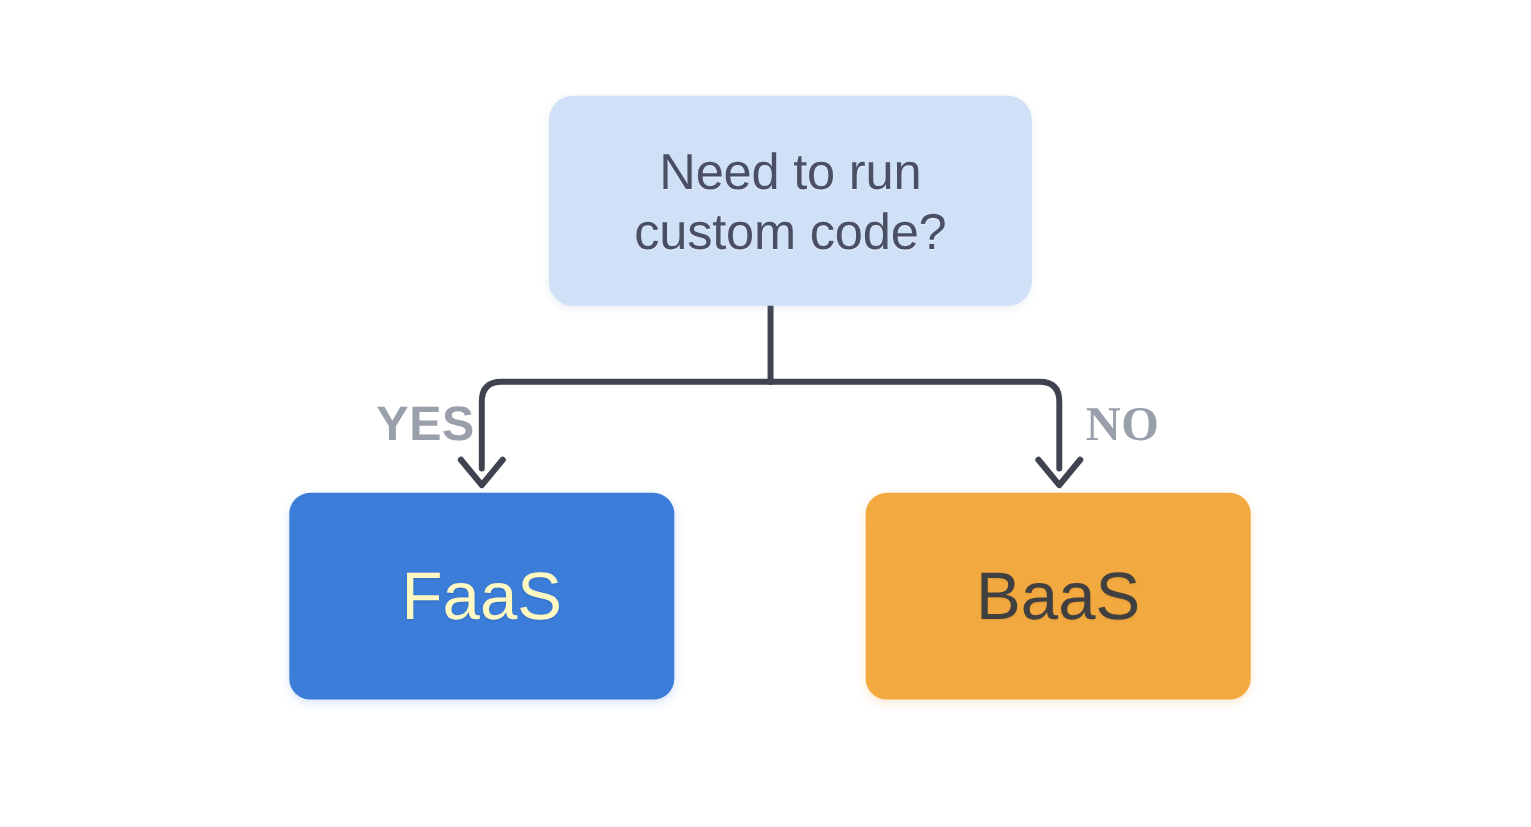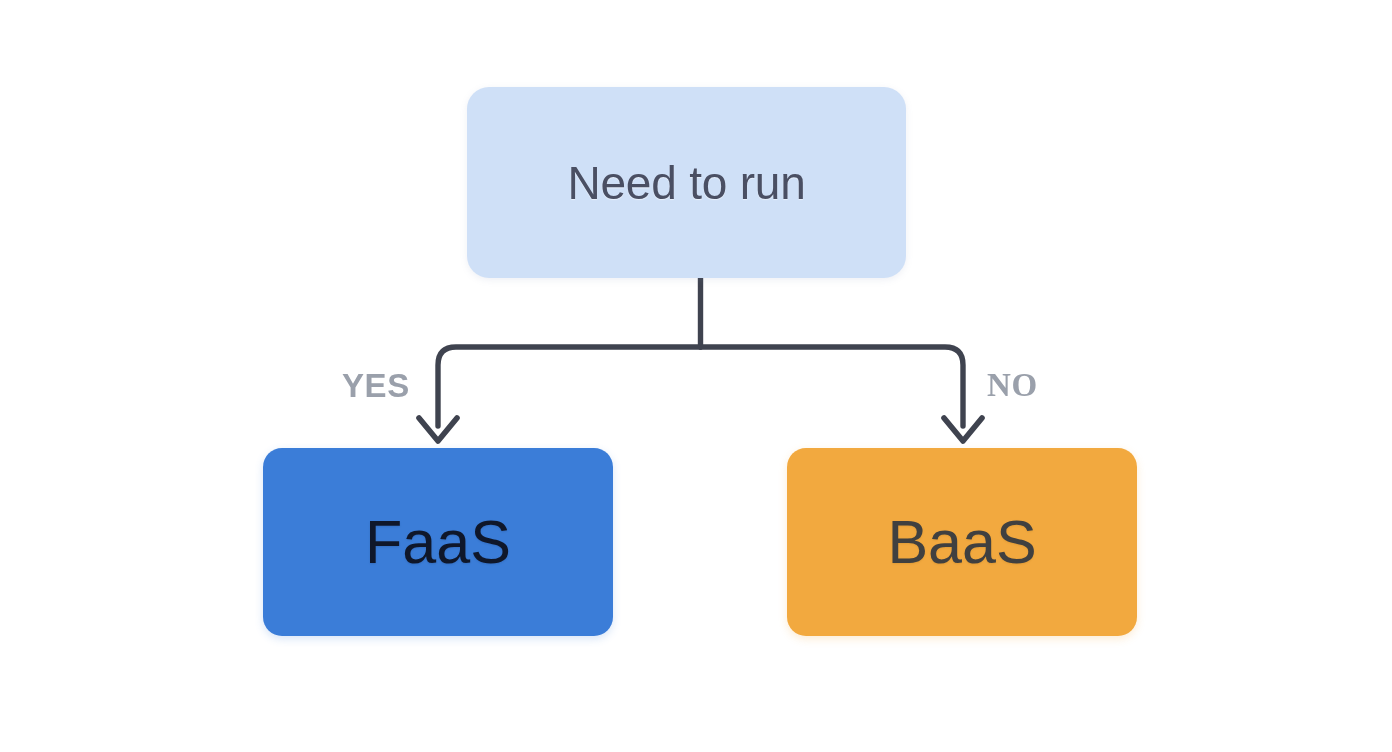--- a/index.html
+++ b/index.html
@@ -37,21 +37,21 @@
     z-index: 2;
     display: flex;
     align-items: center;
     justify-content: center;
     text-align: center;
     box-sizing: border-box;
   }
 
   
   #decision-node {
-    left: 467px;
+    left: 499px;
     top: 87px;
     width: 439px;
     height: 191px;
     background: #cfe0f7;
     border-radius: 22px;
     box-shadow: 0 2px 7px rgba(120,140,180,0.13);
   }
   #decision-node .node-text {
     color: #4a4f63;
     font-size: 46px;
@@ -83,34 +83,34 @@
     box-shadow: 0 3px 9px rgba(242,169,63,0.22);
   }
   .outcome-node .node-text {
     font-size: 61px;
     line-height: 64px;
     font-weight: 400;
     letter-spacing: 0px;
     white-space: nowrap;
   }
   #faas-node .node-text {
-    color: #0f172a;
+    color: #fef9c3;
     text-shadow: 0 1px 2px rgba(20,50,100,0.18);
   }
   #baas-node .node-text {
     color: #404040;
     text-shadow: 0 1px 2px rgba(150,95,10,0.18);
   }
 
   
   .branch-label {
     position: absolute;
     z-index: 3;
     color: #9aa0ab;
-    font-size: 33px;
+    font-size: 44px;
     line-height: 33px;
     font-weight: 700;
     letter-spacing: 0.6px;
     white-space: nowrap;
   }
   #branch-label-yes {
     left: 342px;
     top: 369px;
   }
   #branch-label-no {
@@ -135,20 +135,21 @@
     </g>
 
     <path d="M 419 418 L 438 441 L 457 418" fill="none" stroke="#3f434f" stroke-width="5.6" stroke-linecap="round" stroke-linejoin="round"></path>
 
     <path d="M 944 418 L 963 441 L 982 418" fill="none" stroke="#3f434f" stroke-width="5.6" stroke-linecap="round" stroke-linejoin="round"></path>
   </svg>
 
   <div class="node" id="decision-node">
     <div class="node-text">
       <span class="line">Need to run</span>
+      <span class="line">custom code?</span>
     </div>
   </div>
 
   <div class="branch-label" id="branch-label-yes">YES</div>
   <div class="branch-label" id="branch-label-no">NO</div>
 
   <div class="node outcome-node" id="faas-node">
     <span class="node-text">FaaS</span>
   </div>
 

